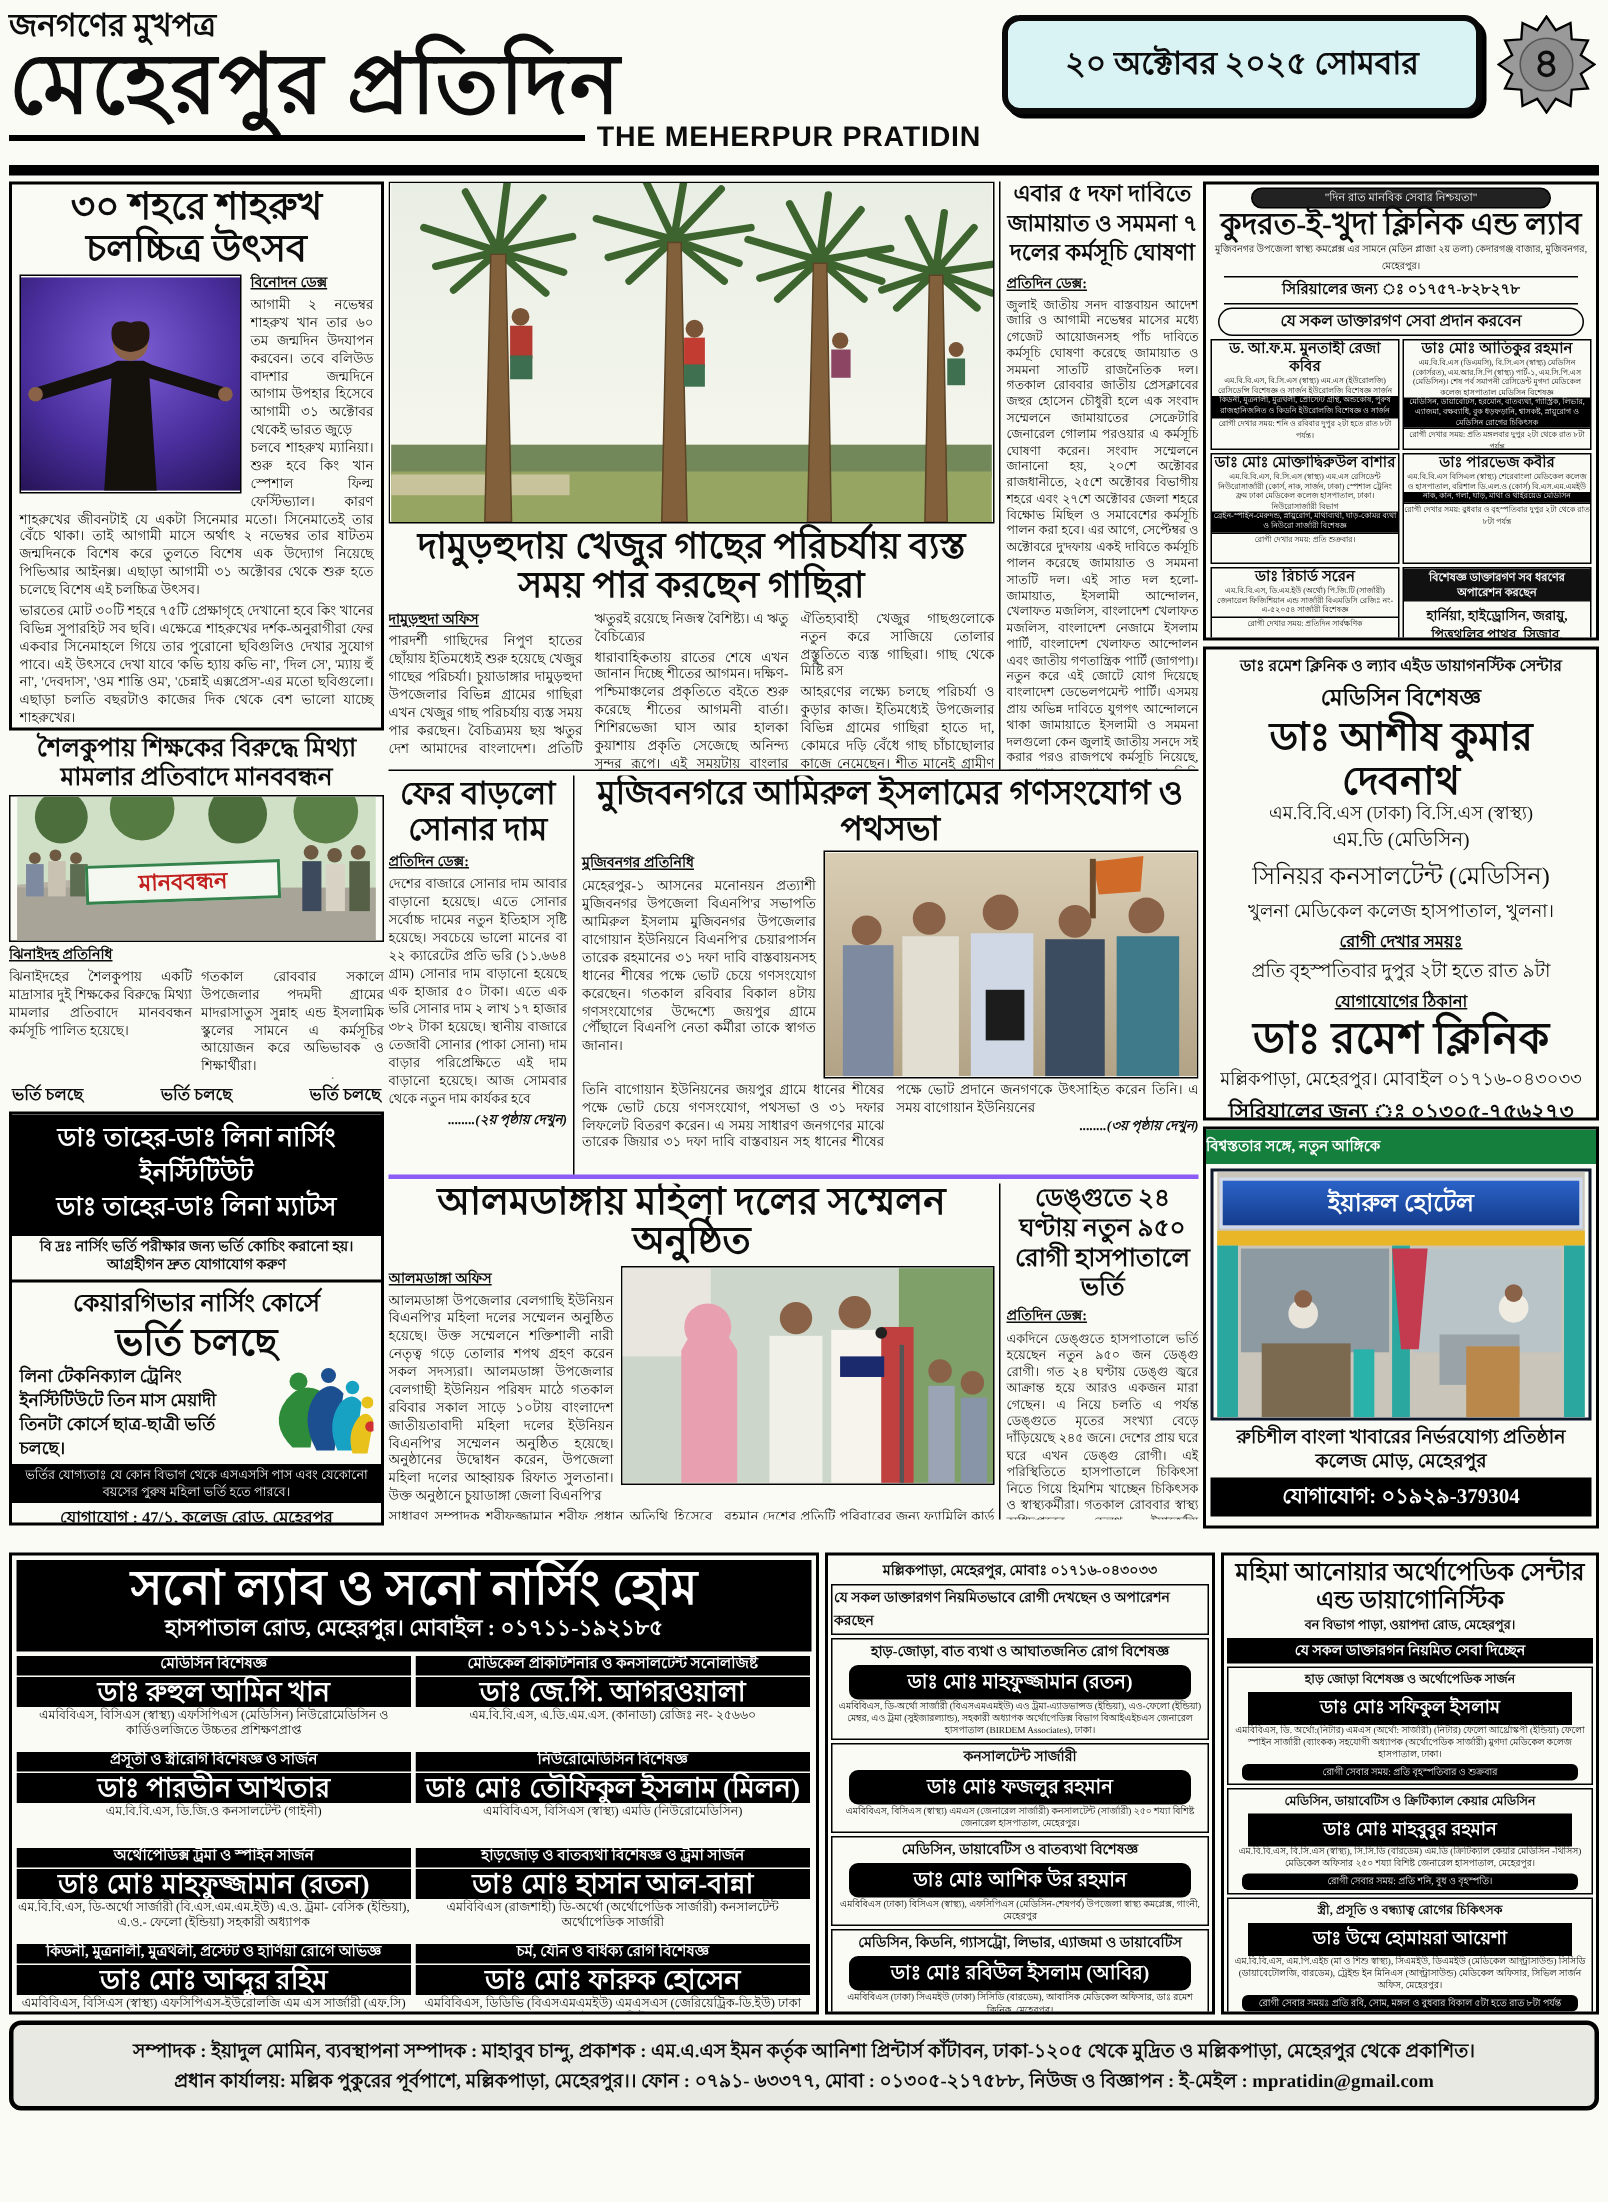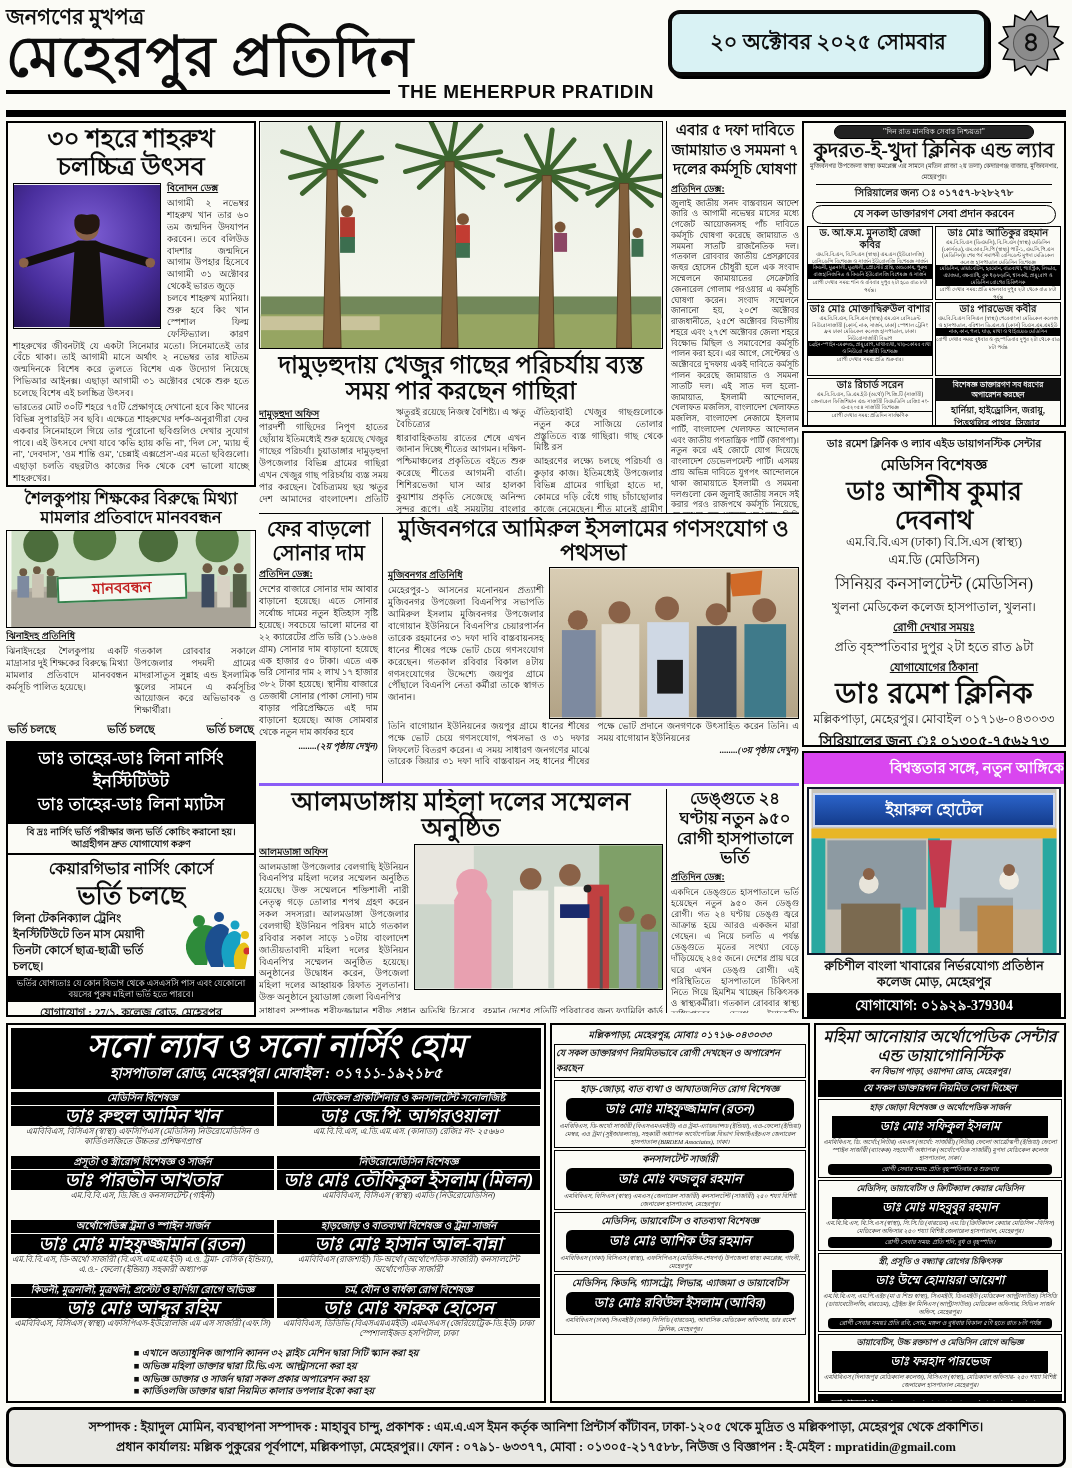--- a/index.html
+++ b/index.html
@@ -126,31 +126,31 @@
   .r1-md { font-size:13px; }
   .r1-cons { font-size:16px; }
   .r1-hosp { font-size:12px; }
   .r1-lbl { font-size:11px; font-weight:bold; text-decoration:underline; margin-top:1px; }
   .r1-time { font-size:12.5px; }
   .r1-clinic { font-size:29px; font-weight:bold; line-height:1.1; }
   .r1-addr { font-size:12px; }
   .r1-serial { font-size:14.5px; font-weight:bold; }
 
   .hotel { border:2px solid #000; height:268px; margin-top:4px; overflow:hidden; }
-  .hotel-head { background:#d946ef; color:#fff; font-size:15px; font-weight:bold; text-align:right; padding:3px 0; }
+  .hotel-head { background:#15803d; color:#fff; font-size:10px; font-weight:bold; text-align:left; padding:3px 0; }
   .hotel-photo { height:168px; margin:3px; position:relative; border:2px solid #0f172a; overflow:hidden; }
   .hotel-photo svg { display:block; width:100%; height:100%; }
   .hotel-sign { position:absolute; top:4px; left:4px; right:4px; height:34px;
                 background:linear-gradient(#2b63c9,#143c8c); border:2px solid #cfd9ee; color:#fff;
                 font-size:16px; font-weight:bold; display:flex; align-items:center; justify-content:center; }
   .hotel-desc { font-size:12.5px; font-weight:bold; text-align:center; line-height:1.3; }
   .hotel-contact { background:#000; color:#fff; font-size:14px; font-weight:bold; text-align:center; margin:2px 3px; padding:1px; }
 
   
-  .bottom { display:flex; gap:4px; height:380px; margin-top:4px;font-style:italic; }
+  .bottom { display:flex; gap:4px; height:308px; margin-top:16px; }
   .sono { width:540px; flex:0 0 540px; border:2px solid #000; padding:3px; overflow:hidden; }
   .sono-head { background:#000; color:#fff; text-align:center; padding:2px 0 3px; }
   .sono-title { font-size:32px; font-weight:bold; line-height:1.0; }
   .sono-sub { font-size:14.5px; font-weight:bold; }
   .sono-grid { display:flex; flex-wrap:wrap; gap:3px; margin-top:3px; }
   .sd { width:calc(50% - 2px); height:61px; overflow:hidden; }
   .sd-spec { background:#000; color:#fff; font-size:10px; font-weight:bold; text-align:center; line-height:1.25; }
   .sd-name { background:#000; color:#fff; font-size:18px; font-weight:bold; text-align:center; line-height:1.15; margin-top:1px; }
   .sd-deg { font-size:8.3px; text-align:center; line-height:1.2; padding-top:1px; }
   .sono-bullets { display:flex; gap:16px; margin-top:2px; align-items:center;flex-direction:column; }
@@ -309,21 +309,21 @@
                   <circle cx="42" cy="8" r="5" fill="#1c4f8f"></circle>
                 <circle cx="58" cy="16" r="4.5" fill="#17a2c4"></circle>
                   <circle cx="68" cy="26" r="4" fill="#e8c21a"></circle>
                 <circle cx="70" cy="42" r="3.5" fill="#d03030"></circle>
               </svg>
             </div>
           </div>
         </div>
         <div class="nur-elig">ভর্তির যোগ্যতাঃ যে কোন বিভাগ থেকে এসএসসি পাস এবং যেকোনো বয়সের পুরুষ মহিলা ভর্তি হতে পারবে।</div>
         <div class="nur-contact">
-          <div>যোগাযোগ : 27/১, কলেজ রোড, মেহেরপুর</div>
+          <div>যোগাযোগ : 47/১, কলেজ রোড, মেহেরপুর</div>
 
         </div>
       </div>
     </div>
 
     <div class="col-center">
       <div class="row1">
         <div class="palm-art">
           <div class="palm-photo">
             <svg viewBox="0 0 404 228">

